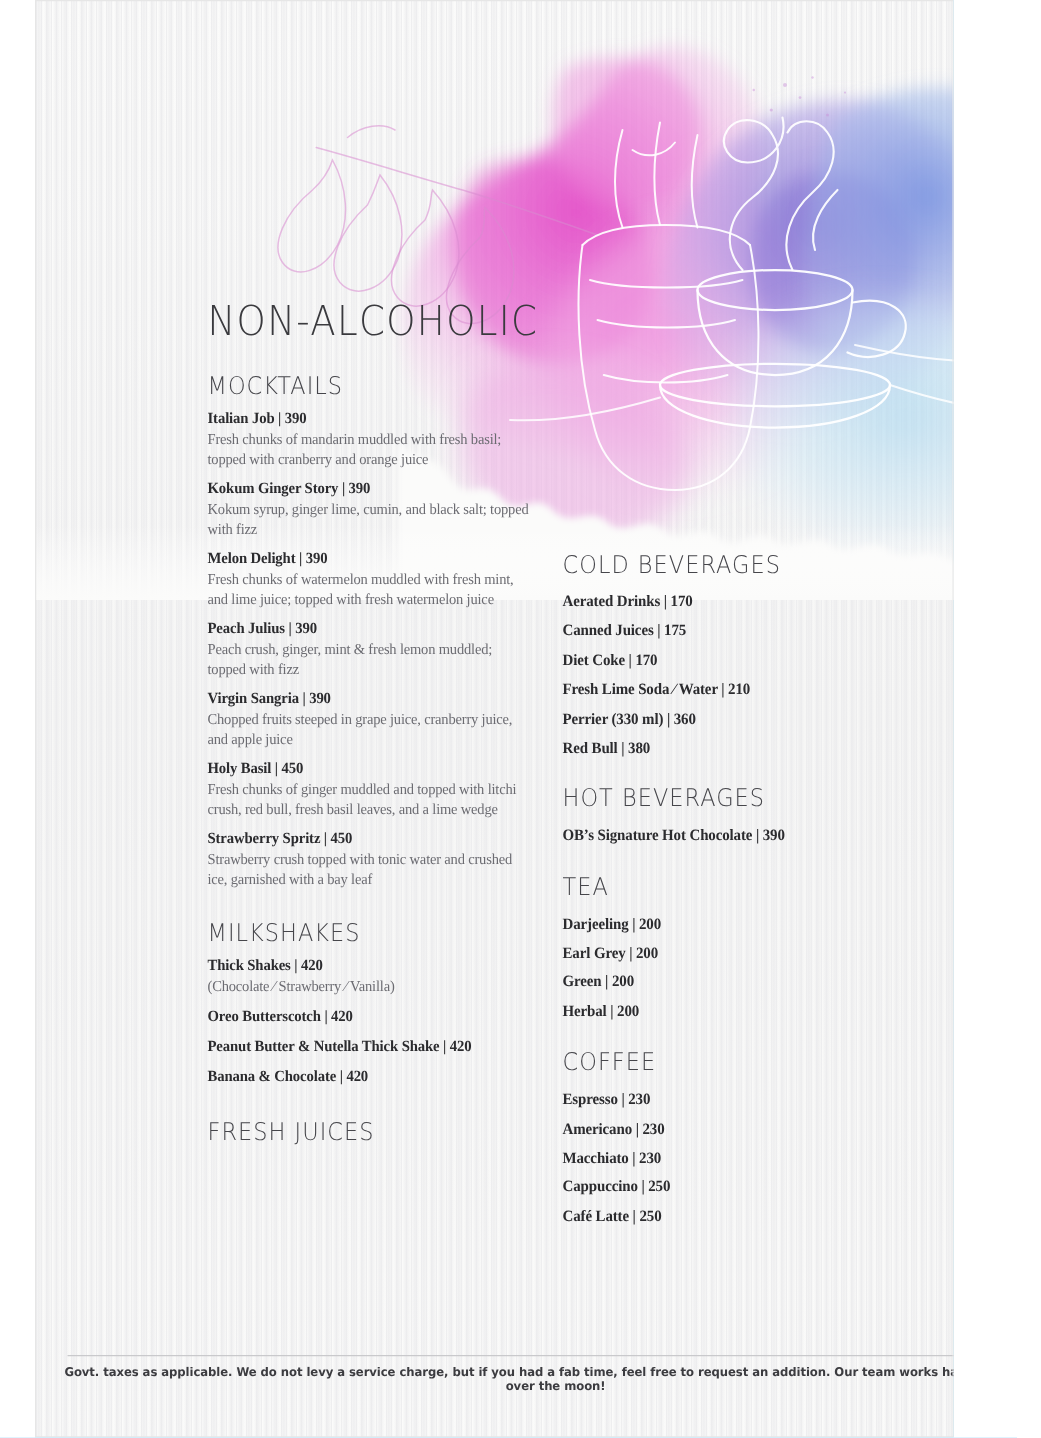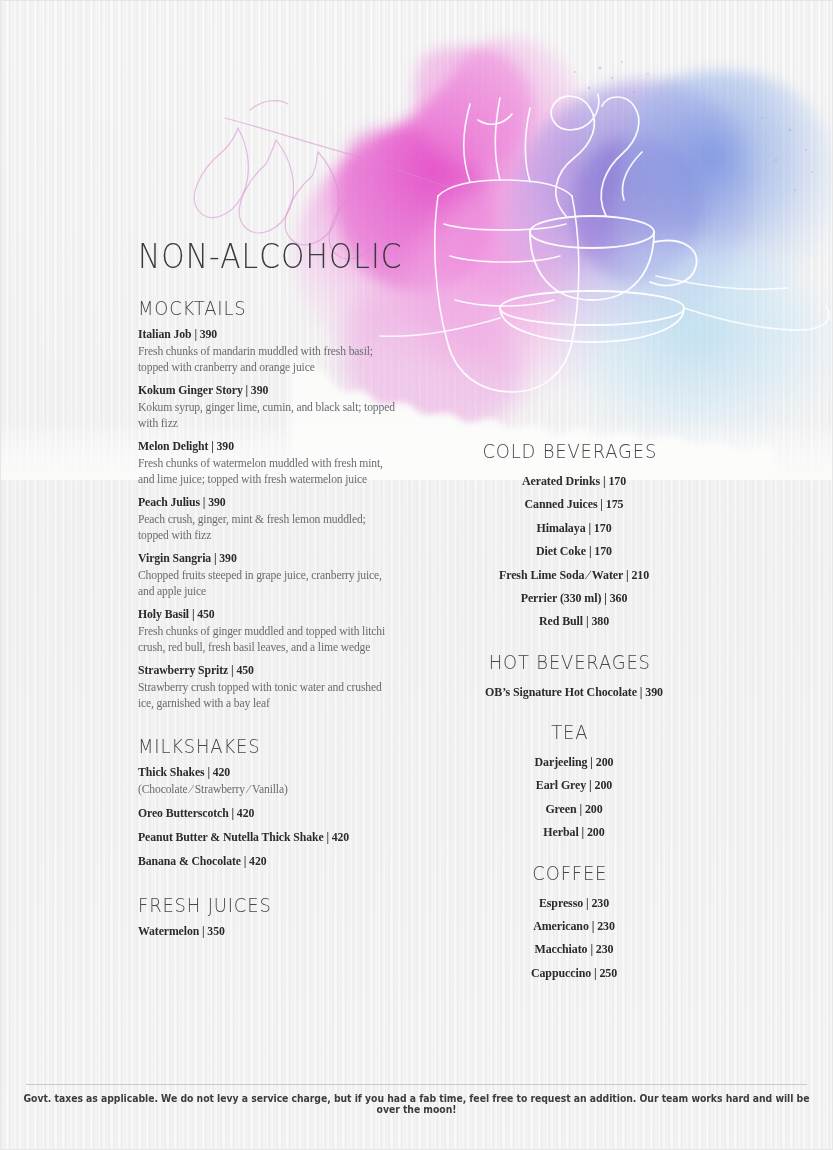--- a/index.html
+++ b/index.html
@@ -2,25 +2,26 @@
 <html><head>
 <meta charset="utf-8">
 <style>
   html, body {
     margin: 0;
     padding: 0;
     background: #ffffff;
   }
   .page {
     position: relative;
-    width: 833px;
+    width: 735px;
     height: 1150px;
     overflow: hidden;
     background-color: #7dd3fc;
     font-family: "DejaVu Sans", sans-serif;
+    margin-left: 28px;
   }
   
   .paper-texture {
     position: absolute;
     inset: 0;
     background-image:
       repeating-linear-gradient(90deg,
         rgba(255,255,255,0) 0px,
         rgba(255,255,255,0) 1px,
         rgba(236,236,238,0.85) 1px,
@@ -68,21 +69,21 @@
     color: #3a3a3e;
     transform: scaleX(0.90);
     transform-origin: left center;
     white-space: nowrap;
   }
   .col {
     position: absolute;
     top: 0;
   }
   .col-left { left: 138px; width: 272px; }
-  .col-right { left: 441px; width: 280px; text-align: center; }
+  .col-right { left: 422px; width: 280px; }
 
   .section { margin: 0; }
   .section-head {
     font-family: "DejaVu Sans", sans-serif;
     font-weight: 300;
     font-size: 19.5px;
     letter-spacing: 0.9px;
     color: #46464b;
     transform: scaleX(0.92);
     transform-origin: left center;
@@ -370,39 +371,33 @@
           <div class="item">
             <span class="item-name">Peanut Butter &amp; Nutella Thick Shake | 420</span>
           </div>
           <div class="item">
             <span class="item-name">Banana &amp; Chocolate | 420</span>
           </div>
         </div>
         <div class="sec-gap"></div>
         <div class="section">
           <div class="section-head">FRESH JUICES</div>
-          <div class="item">
-            <span class="item-name">Watermelon | 350</span>
-          </div>
         </div>
         <div class="sec-gap"></div>
       </div>
     <div class="col col-right" style="top:440px;">
         <div class="section">
           <div class="section-head">COLD BEVERAGES</div>
           <div class="item">
             <span class="item-name">Aerated Drinks |  170</span>
           </div>
           <div class="item">
             <span class="item-name">Canned Juices | 175</span>
           </div>
           <div class="item">
-            <span class="item-name">Himalaya | 170</span>
-          </div>
-          <div class="item">
             <span class="item-name">Diet Coke | 170</span>
           </div>
           <div class="item">
             <span class="item-name">Fresh Lime Soda ∕ Water | 210</span>
           </div>
           <div class="item">
             <span class="item-name">Perrier (330 ml) | 360</span>
           </div>
           <div class="item">
             <span class="item-name">Red Bull | 380</span>
@@ -438,20 +433,23 @@
             <span class="item-name">Espresso |  230</span>
           </div>
           <div class="item">
             <span class="item-name">Americano | 230</span>
           </div>
           <div class="item">
             <span class="item-name">Macchiato |  230</span>
           </div>
           <div class="item">
             <span class="item-name">Cappuccino | 250</span>
+          </div>
+          <div class="item">
+            <span class="item-name">Café Latte |  250</span>
           </div>
         </div>
       </div>
 
     <div class="footer-rule"></div>
     <div class="footer-text">Govt. taxes as applicable. We do not levy a service charge, but if you had a fab time, feel free to request an addition. Our team works hard and will be over the moon!</div>
   </div>
 
   <div class="page-border"></div>
 </div>

